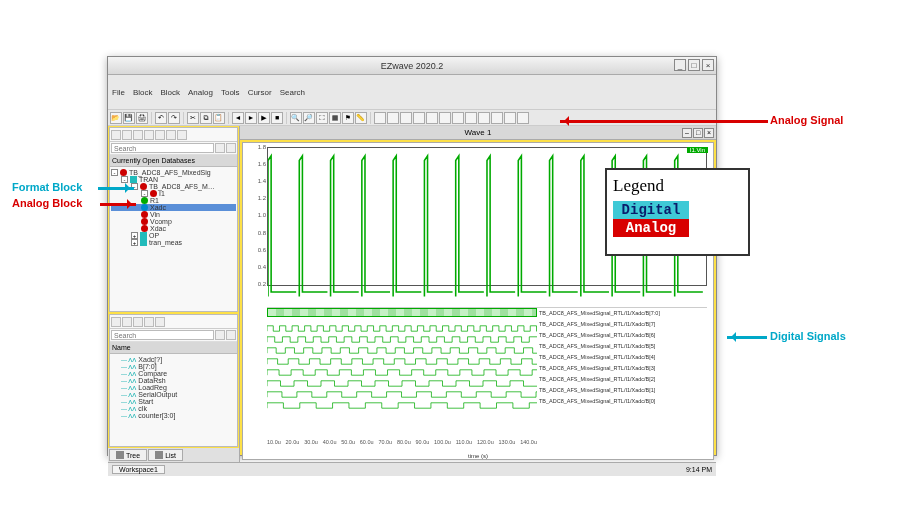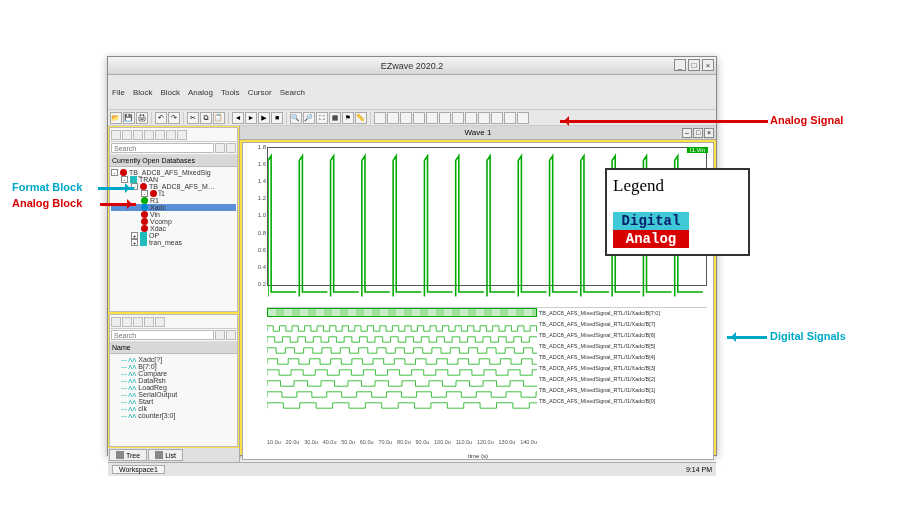--- a/index.html
+++ b/index.html
@@ -105,21 +105,21 @@
   .ah-red-l::after{ left:-1px; right:auto; border:5px solid transparent; border-right-color:#d80000;}
   .ah-red-r::after{ right:-1px; border:5px solid transparent; border-left-color:#d80000;}
   .ah-cyan-l::after{ left:-1px; right:auto; border:5px solid transparent; border-right-color:#00a8c8;}
   .ah-cyan-r::after{ right:-1px; border:5px solid transparent; border-left-color:#00a8c8;}
 
   
   .legend-box {
     position:absolute; right:150px; top:168px; width:145px; height:88px;
     border:2px solid #333; background:#fff; padding:6px;
   }
-  .legend-box .lg-title { font-size:17px; font-family: Georgia, serif; margin-bottom:16px; color:#000;}
+  .legend-box .lg-title { font-size:17px; font-family: Georgia, serif; margin-bottom:5px; color:#000;}
   .legend-box .lg-item { font-family:"Courier New",monospace; font-size:14px; font-weight:bold; padding:1px 4px; width:76px; text-align:center;}
   .lg-dig { background:#3fc9d6; color:#0a1d6b;}
   .lg-ana { background:#d80000; color:#fff;}
 </style>
 </head>
 <body>
 
 <div class="app-window">
   <div class="titlebar">
     <span>EZwave 2020.2</span>

